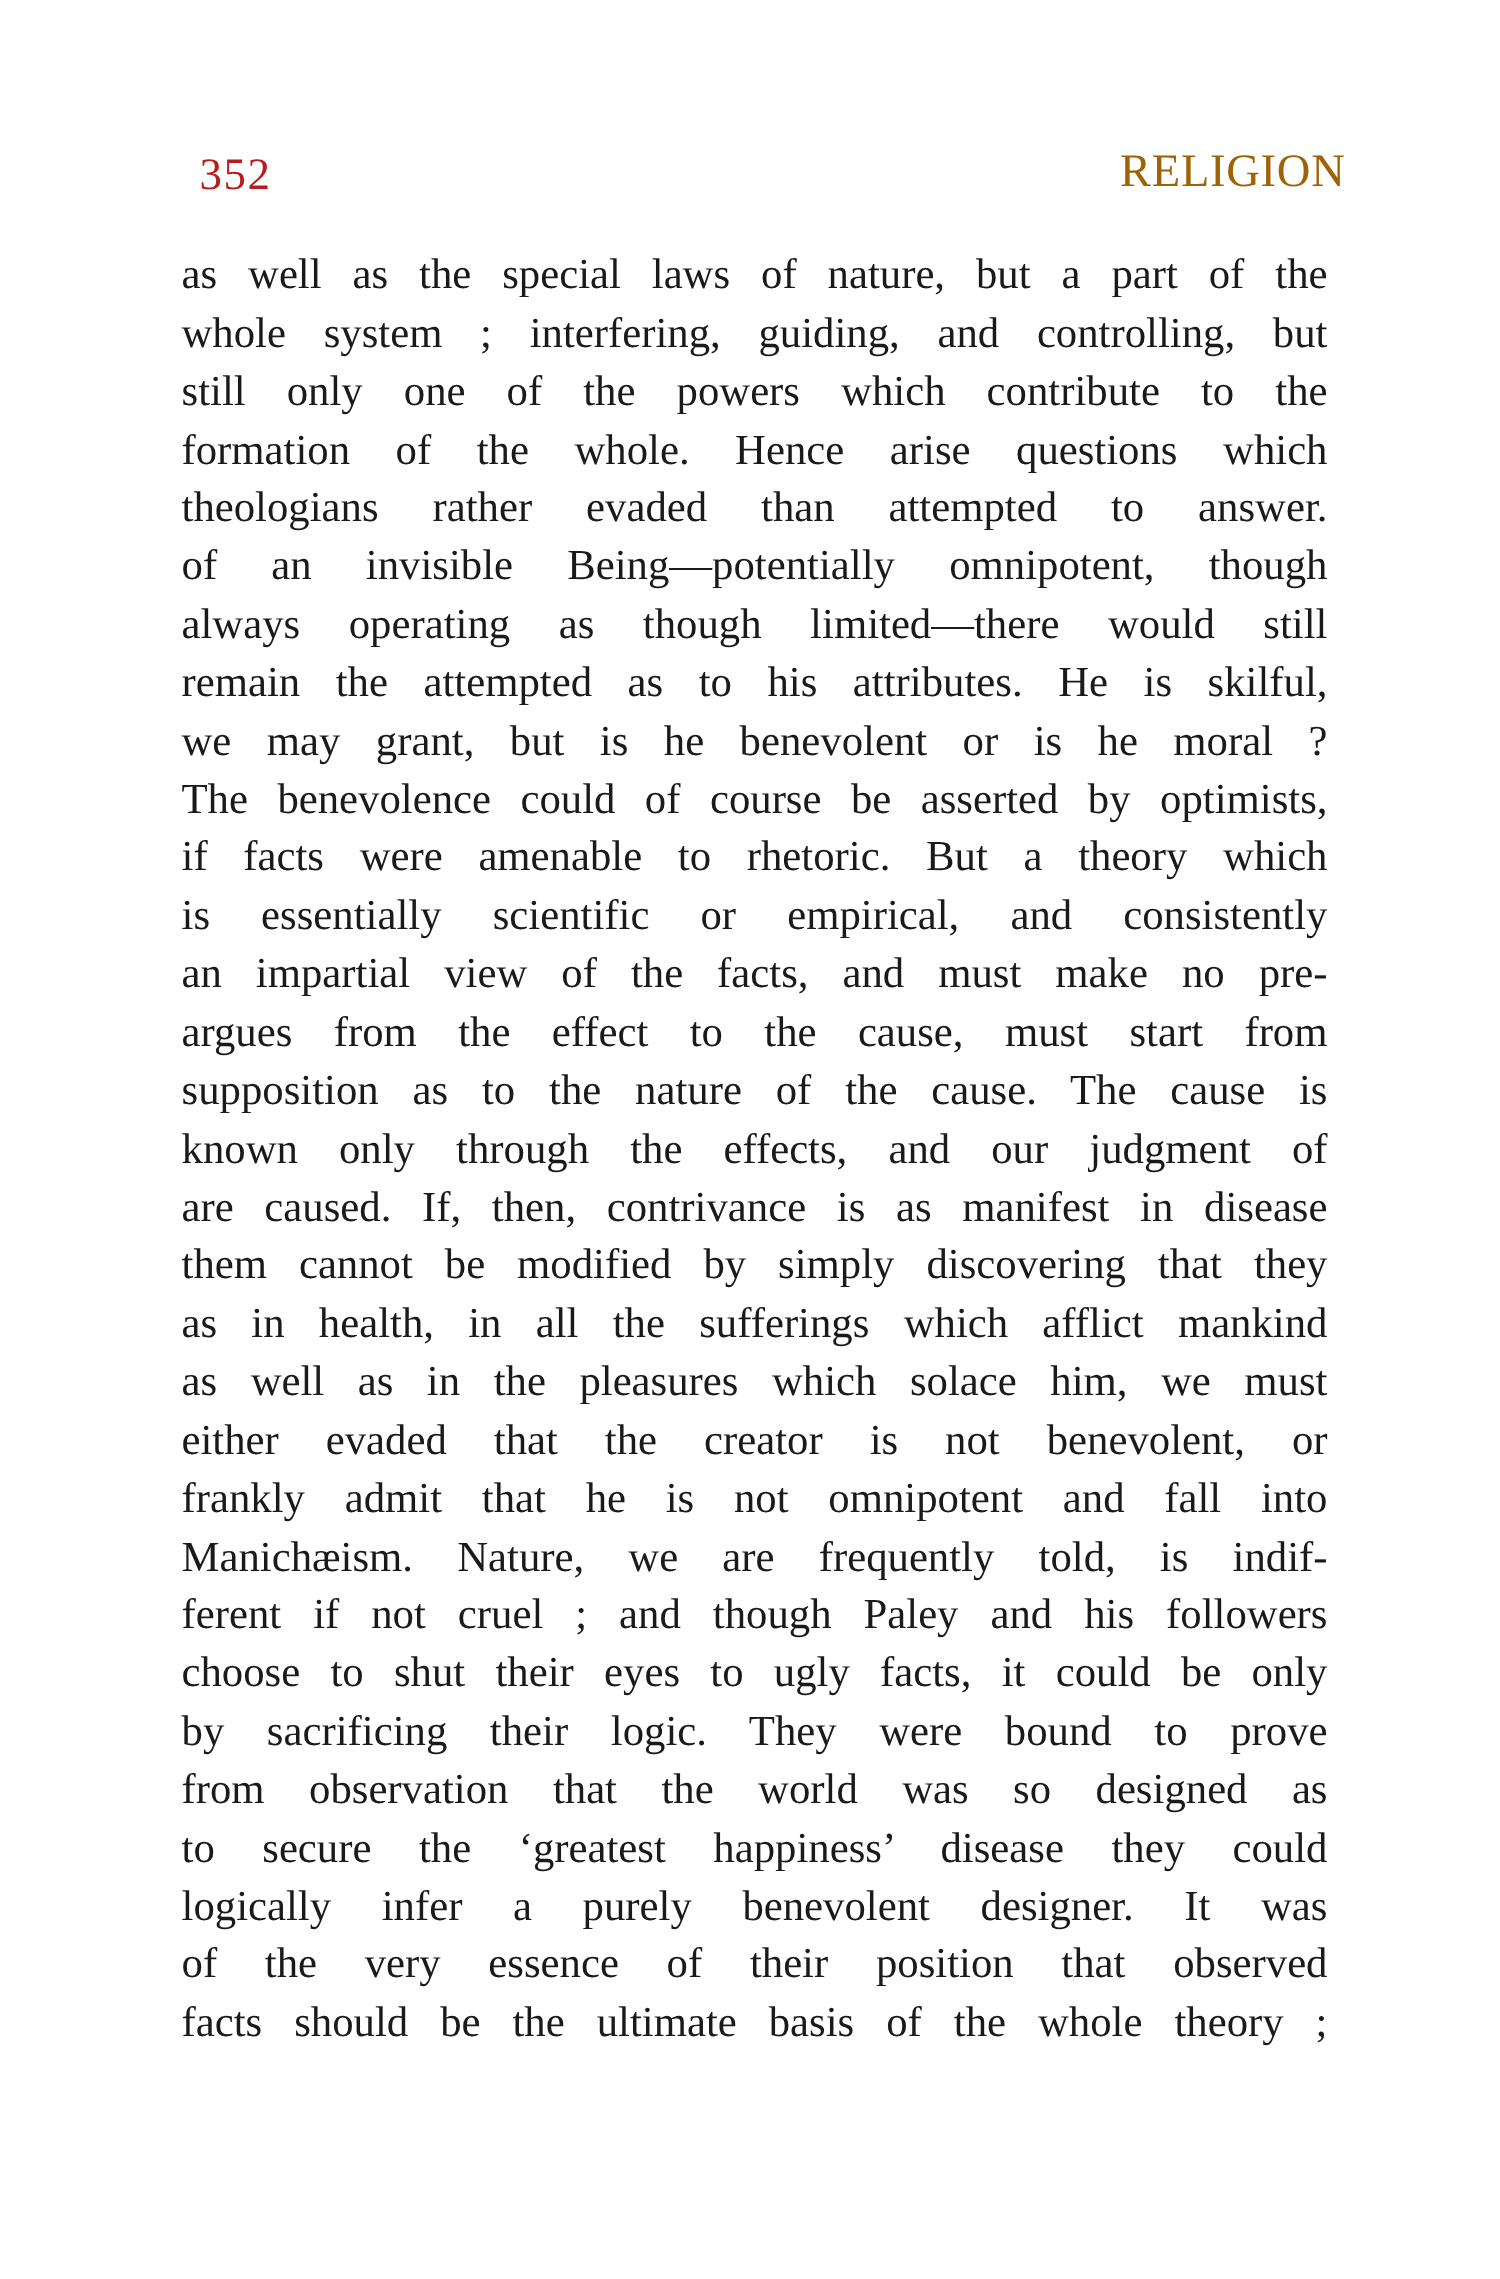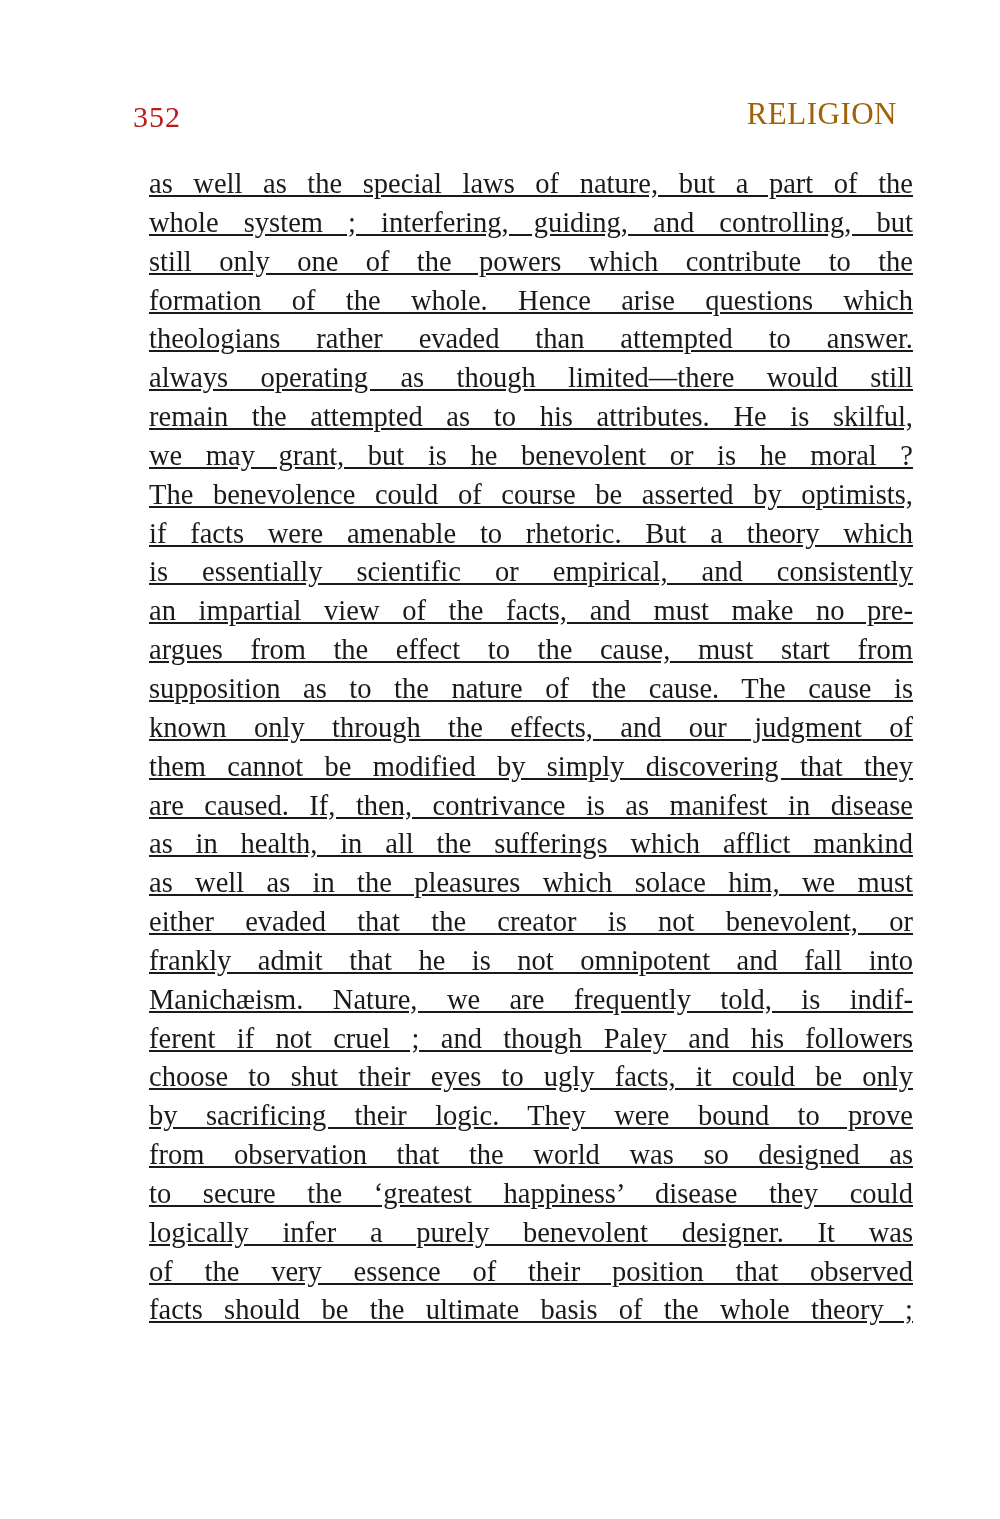--- a/index.html
+++ b/index.html
@@ -43,23 +43,22 @@
       right: 0;
       top: 0;
       text-align: right;
       font-size: 31px;
       letter-spacing: 0.5px;
       color: #a16207;
     }
     .body-text {
       position: absolute;
       top: 165px;
-      left: 149px;
+      left: 121px;
       width: 764px;
-      text-decoration: underline;
     }
     .line {
       display: block;
       height: 38.85px;
       line-height: 38.85px;
       font-size: 28.5px;
       white-space: nowrap;
       text-align: justify;
       text-align-last: justify;
       color: #1a1a1a;
@@ -76,32 +75,33 @@
     <span class="page-number">352</span>
     <div class="running-head">RELIGION</div>
   </div>
 
   <div class="body-text">
     <span class="line">as well as the special laws of nature, but a part of the</span>
     <span class="line">whole system ; interfering, guiding, and controlling, but</span>
     <span class="line">still only one of the powers which contribute to the</span>
     <span class="line">formation of the whole. Hence arise questions which</span>
     <span class="line">theologians rather evaded than attempted to answer.</span>
+    <span class="line">of an invisible Being—potentially omnipotent, though</span>
     <span class="line">always operating as though limited—there would still</span>
     <span class="line">remain the attempted as to his attributes. He is skilful,</span>
     <span class="line">we may grant, but is he benevolent or is he moral ?</span>
     <span class="line">The benevolence could of course be asserted by optimists,</span>
     <span class="line">if facts were amenable to rhetoric. But a theory which</span>
     <span class="line">is essentially scientific or empirical, and consistently</span>
     <span class="line">an impartial view of the facts, and must make no pre-</span>
     <span class="line">argues from the effect to the cause, must start from</span>
     <span class="line">supposition as to the nature of the cause. The cause is</span>
     <span class="line">known only through the effects, and our judgment of</span>
+    <span class="line">are caused. If, then, contrivance is as manifest in disease</span>
     <span class="line">them cannot be modified by simply discovering that they</span>
-    <span class="line">are caused. If, then, contrivance is as manifest in disease</span>
     <span class="line">as in health, in all the sufferings which afflict mankind</span>
     <span class="line">as well as in the pleasures which solace him, we must</span>
     <span class="line">either evaded that the creator is not benevolent, or</span>
     <span class="line">frankly admit that he is not omnipotent and fall into</span>
     <span class="line">Manichæism. Nature, we are frequently told, is indif-</span>
     <span class="line">ferent if not cruel ; and though Paley and his followers</span>
     <span class="line">choose to shut their eyes to ugly facts, it could be only</span>
     <span class="line">by sacrificing their logic. They were bound to prove</span>
     <span class="line">from observation that the world was so designed as</span>
     <span class="line">to secure the ‘greatest happiness’ disease they could</span>

